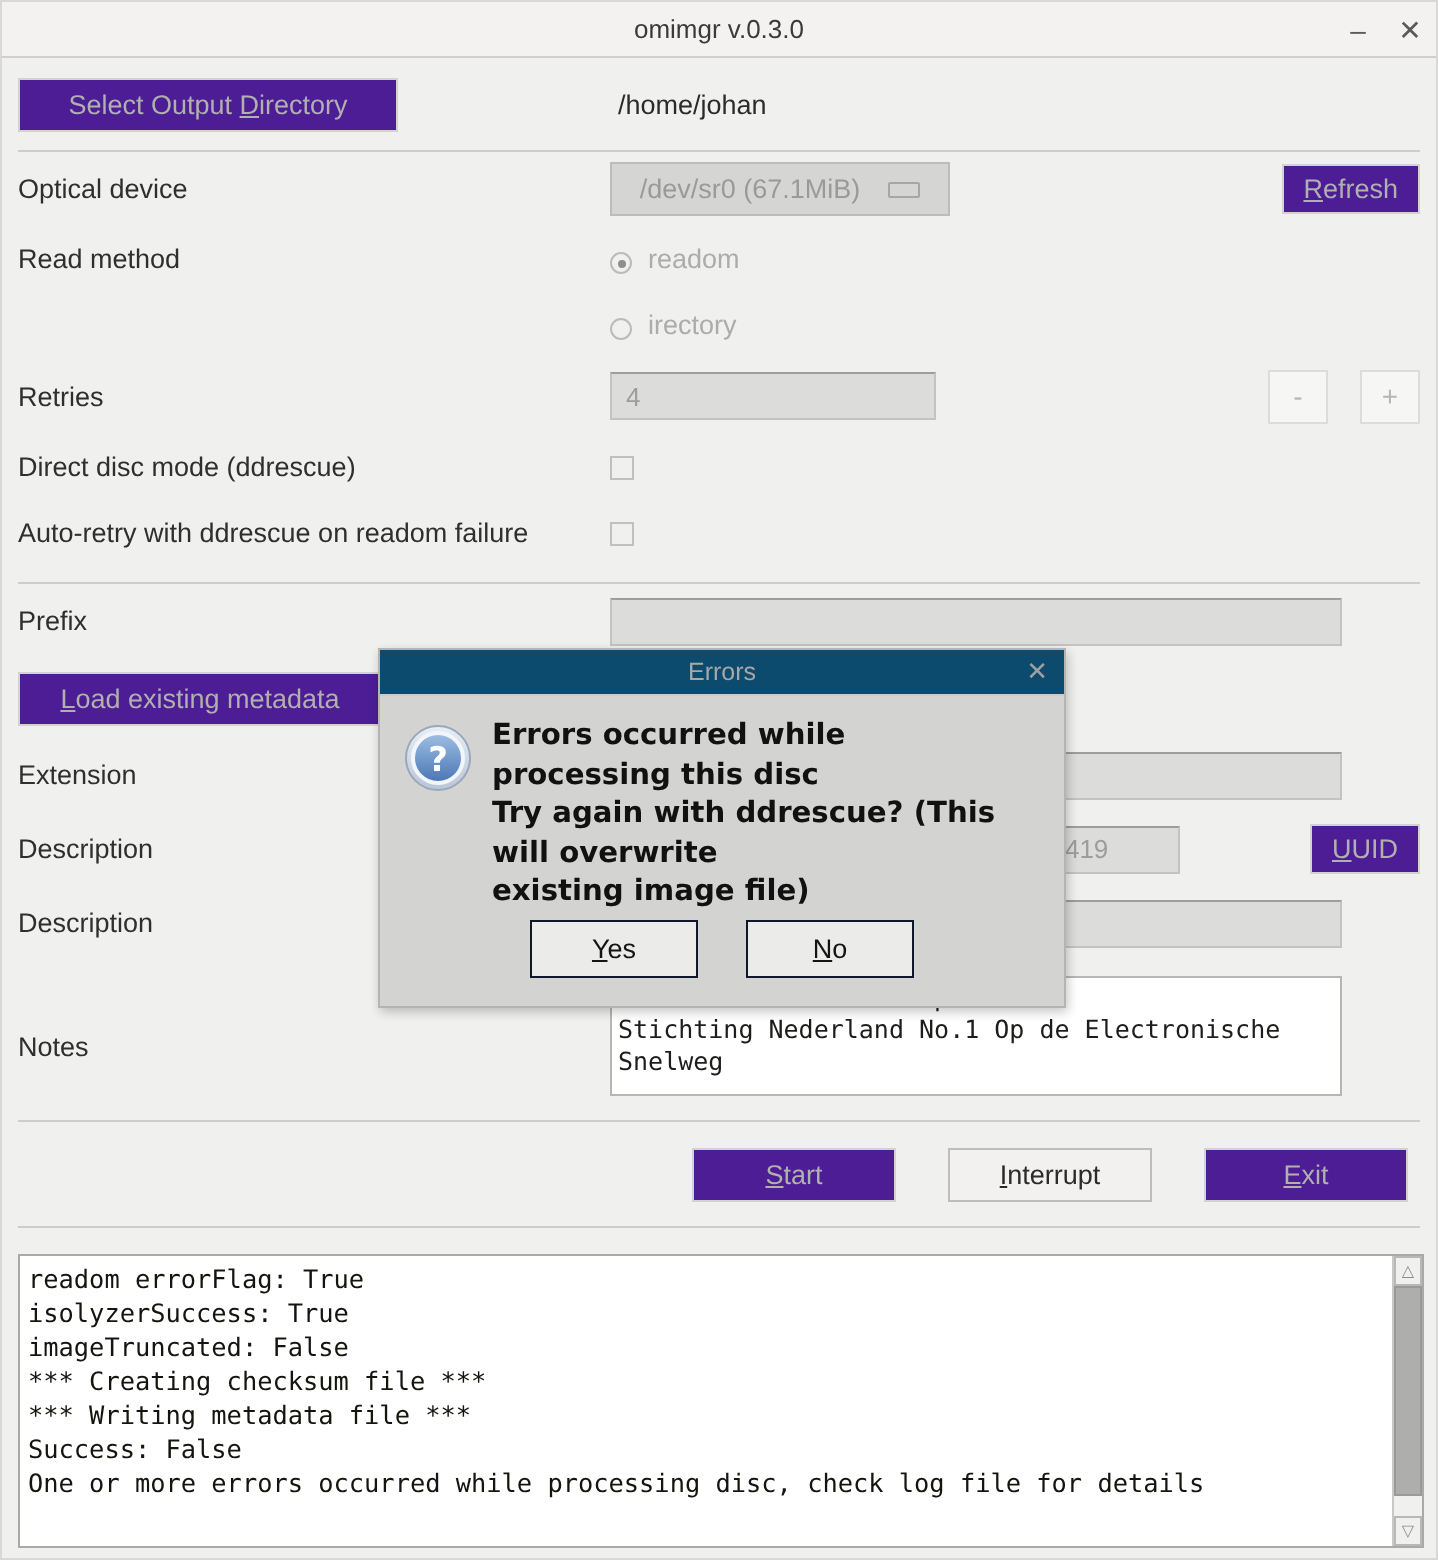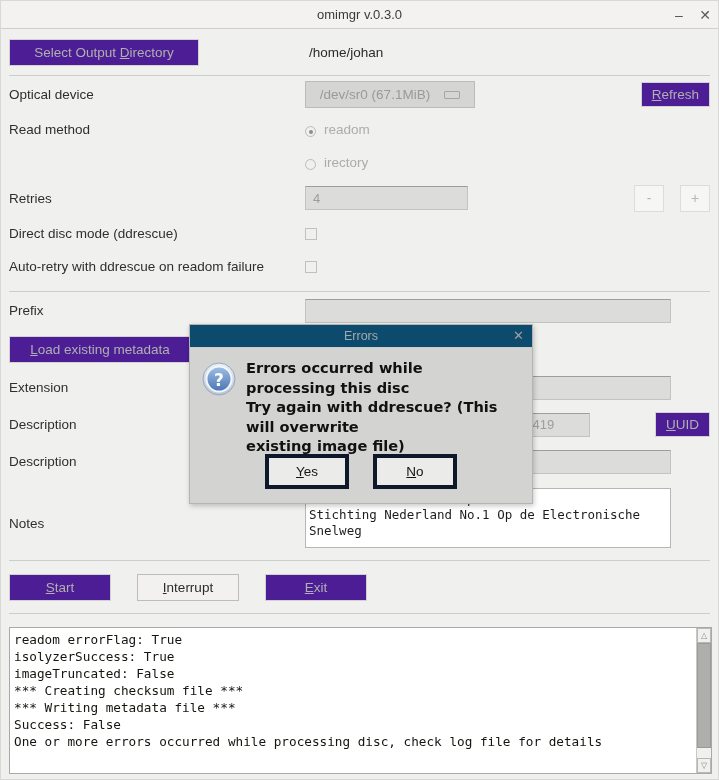--- a/index.html
+++ b/index.html
@@ -284,21 +284,21 @@
     position: absolute;
     left: 0; right: 0;
     bottom: 14px;
     display: flex;
     justify-content: center;
     gap: 24px;
   }
   .dlg-buttons .btn {
     width: 84px;
     background: #ebebea;
-    border: 4px solid #0f172a;
+    border: 1px solid #0f172a;
     padding: 6px 0;
     color: #141412;
   }
 </style>
 </head>
 <body>
 
 <div id="app">
 
   <div class="titlebar">
@@ -416,21 +416,21 @@
 
   <div class="row" style="height:70px;align-items:flex-start;padding-top:8px;">
     <div class="lbl" style="padding-top:28px;">Notes</div>
     <div class="notes-box">de Interactieve Marktplaats
 Stichting Nederland No.1 Op de Electronische
 Snelweg</div>
   </div>
 
   <div class="sep" style="margin-top:2px;"></div>
 
-  <div class="row" style="height:52px;justify-content:flex-start;padding-right:29px;">
+  <div class="row" style="height:52px;justify-content:flex-end;padding-right:14px;">
     <div class="btn disabled" style="width:102px;">
       <span><u>S</u>tart</span>
     </div>
     <div style="width:26px"></div>
     <div class="btn" style="width:102px;">
       <span><u>I</u>nterrupt</span>
     </div>
     <div style="width:26px"></div>
     <div class="btn disabled" style="width:102px;">
       <span><u>E</u>xit</span>

